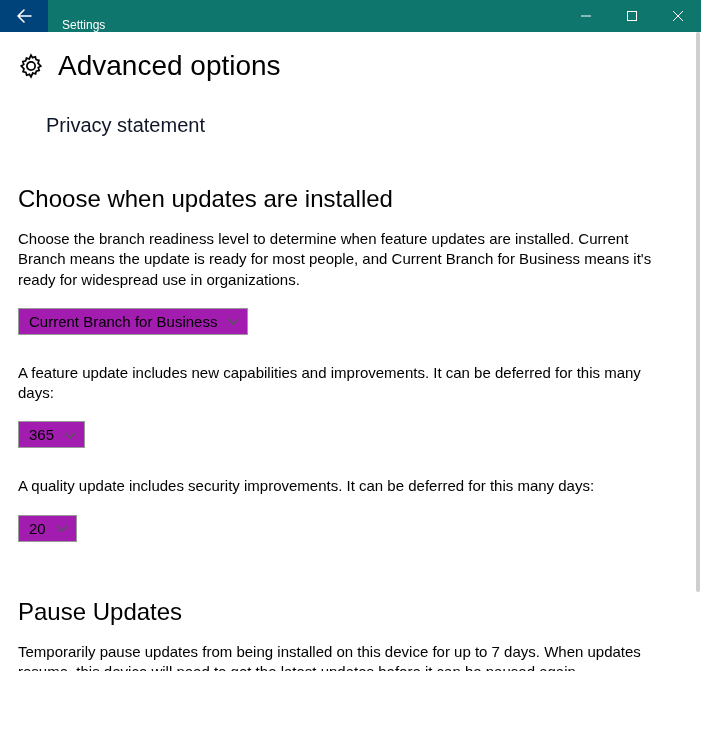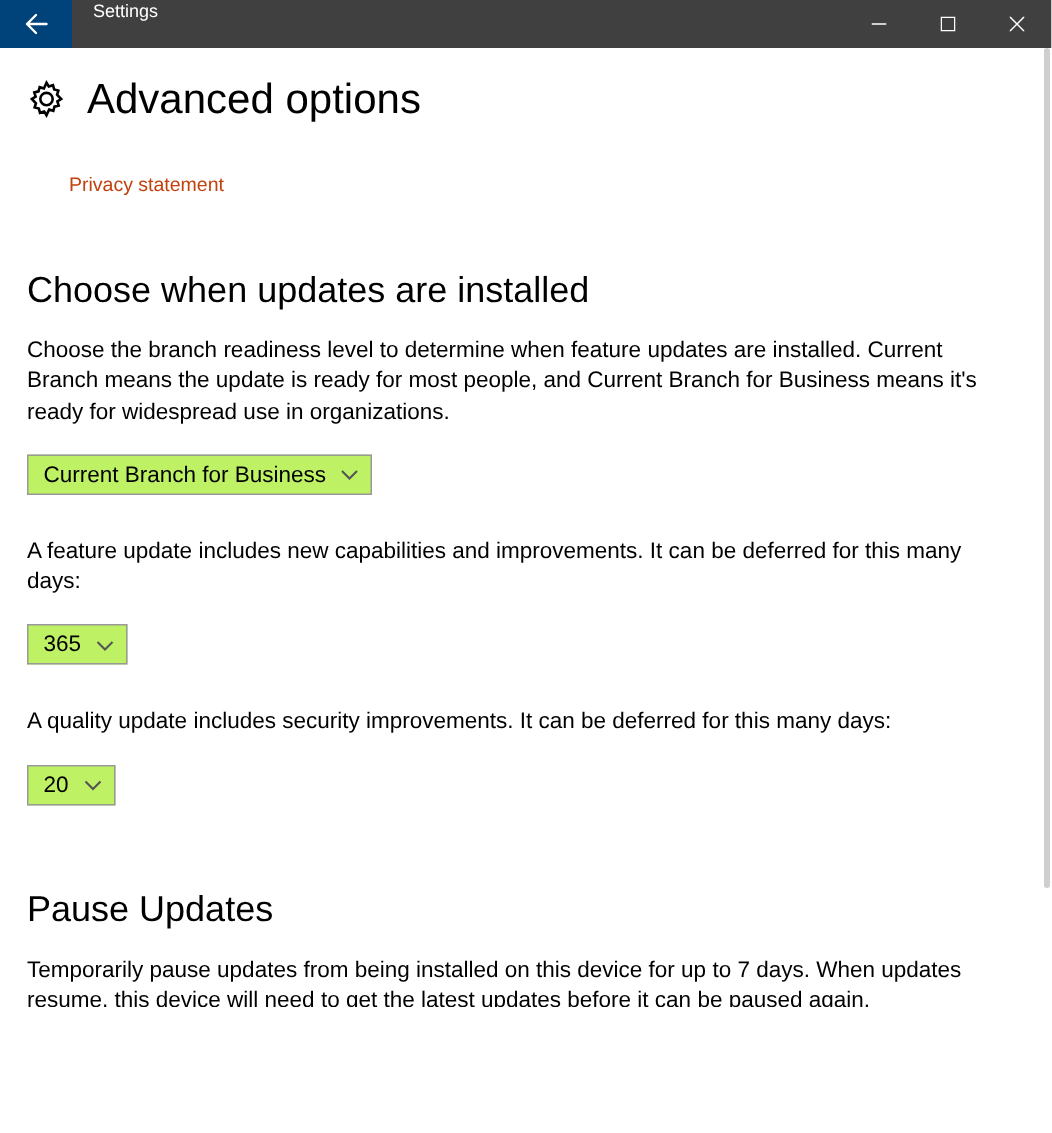--- a/index.html
+++ b/index.html
@@ -6,23 +6,23 @@
   body {
     font-family: "Segoe UI", Tahoma, sans-serif;
     background: #fff;
     width: 701px;
     height: 755px;
     overflow: hidden;
     color: #000;
   }
   .titlebar {
     height: 32px;
-    background: #404040;
-    display: flex;
-    align-items: flex-start;
+    background: #0f766e;
+    display: flex;
+    align-items: flex-end;
     color: #fff;
   }
   .back-btn {
     width: 48px;
     height: 32px;
     display: flex;
     align-items: center;
     justify-content: center;
     background: #00427a;
   }
@@ -52,41 +52,41 @@
     align-items: center;
     gap: 14px;
     margin-bottom: 32px;
   }
   .gear-icon svg { width: 26px; height: 26px; display:block; }
   .page-title {
     font-size: 28px;
     font-weight: 400;
   }
   .link {
-    color: #c2410c;
-    font-size: 13px;
+    color: #0f172a;
+    font-size: 20px;
     cursor: pointer;
     display:inline-block;
     margin-left: 28px;
   }
   .section-heading {
     font-size: 24px;
     font-weight: 400;
     margin-top: 48px;
     margin-bottom: 16px;
   }
   .body-text {
     font-size: 15px;
     line-height: 1.35;
     margin-bottom: 18px;
     max-width: 660px;
   }
   .combobox {
     border: 1px solid #999;
-    background: #bef264;
+    background: #a21caf;
     display: inline-flex;
     align-items: center;
     padding: 4px 8px 4px 10px;
     font-size: 15px;
     gap: 10px;
     cursor: pointer;
     margin-bottom: 8px;
   }
   .combobox .chev { display:flex; }
   .combobox .chev svg { width:12px; height:12px; }

